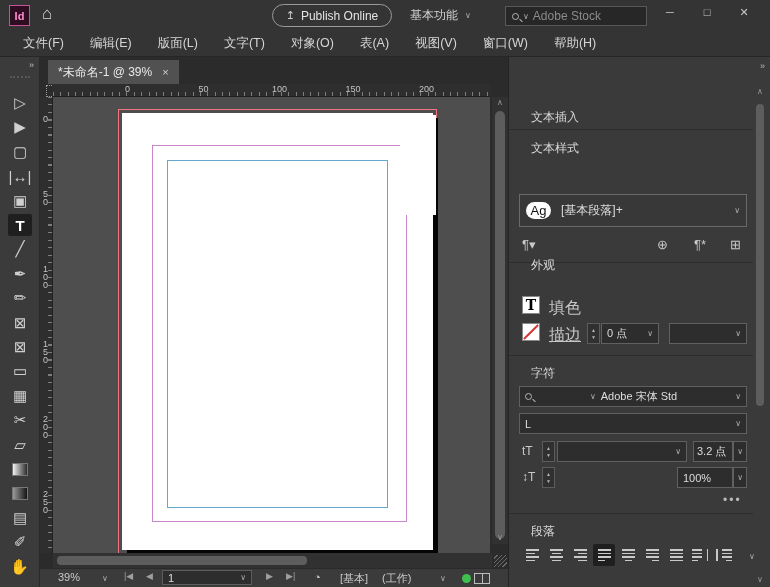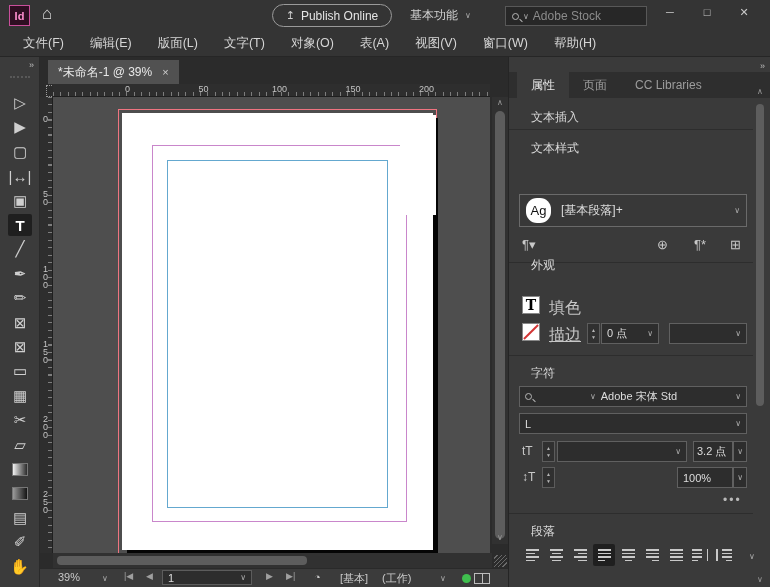--- a/index.html
+++ b/index.html
@@ -90,21 +90,21 @@
   .sectitle { position:absolute; left:13px; color:#d8d8d8; font-size:12px;margin-left:9px; }
   .divider { position:absolute; left:0; width:244px; height:1px; background:#2d2d2d; }
 
   .styletabs { position:absolute; left:10px; top:106px; width:228px; height:22px; display:flex; }
   .styletab { flex:1; display:flex; align-items:center; justify-content:center; font-size:12px;
     border:1px solid #6a6a6a; color:#d4d4d4; background:#3b3b3b; }
   .styletab.active { background:#15191d; color:#4ba3dd; border-color:#15191d; }
 
   .agcombo { position:absolute; left:10px; top:137px; width:228px; height:33px; background:#383838; border:1px solid #6a6a6a;
     display:flex; align-items:center; padding:0 6px; gap:10px; }
-  .agbox { width:25px; height:25px; background:#fff; color:#111; border-radius:11px; font-size:13px;
+  .agbox { width:25px; height:17px; background:#fff; color:#111; border-radius:11px; font-size:13px;
     display:flex; align-items:center; justify-content:center; }
   .agname { color:#dddddd; font-size:12px; }
   .agcombo .chevtxt { margin-left:auto; }
 
   .iconrow { position:absolute; left:13px; top:180px; width:225px; height:16px; color:#c9c9c9; font-size:13px; }
   .iconrow span { position:absolute; top:0; }
 
   .swatch { position:absolute; left:13px; width:18px; height:18px; background:#fff; border:1px solid #888; }
   .swatchT { color:#000; font-family:"DejaVu Serif", serif; font-weight:bold; font-size:14px; text-align:center; line-height:16px; }
   .swatchX::after { content:""; position:absolute; left:-2px; top:7px; width:20px; height:2px; background:#d23535; transform:rotate(-45deg); }
@@ -265,25 +265,20 @@
       <span class="sb" style="left:300px">[基本]</span>
       <span class="sb" style="left:342px">(工作)</span>
       <span class="sb chevtxt" style="left:400px;top:5px">∨</span>
       <span class="greendot"></span>
       <span class="bookicon"></span>
     </div>
   </div>
 
   <div class="panel">
     <div class="pn-exp">»</div>
-    <div class="ptabs" id="ptabs">
-        <div class="ptab active">属性</div>
-        <div class="ptab">页面</div>
-        <div class="ptab">CC Libraries</div>
-      </div>
 
     <div class="sectitle" style="top:52px">文本插入</div>
     <div class="divider" style="top:72px"></div>
 
     <div class="sectitle" style="top:83px">文本样式</div>
 
     <div class="agcombo">
       <span class="agbox">Ag</span>
       <span class="agname">[基本段落]+</span>
       <span class="chevtxt">∨</span>

